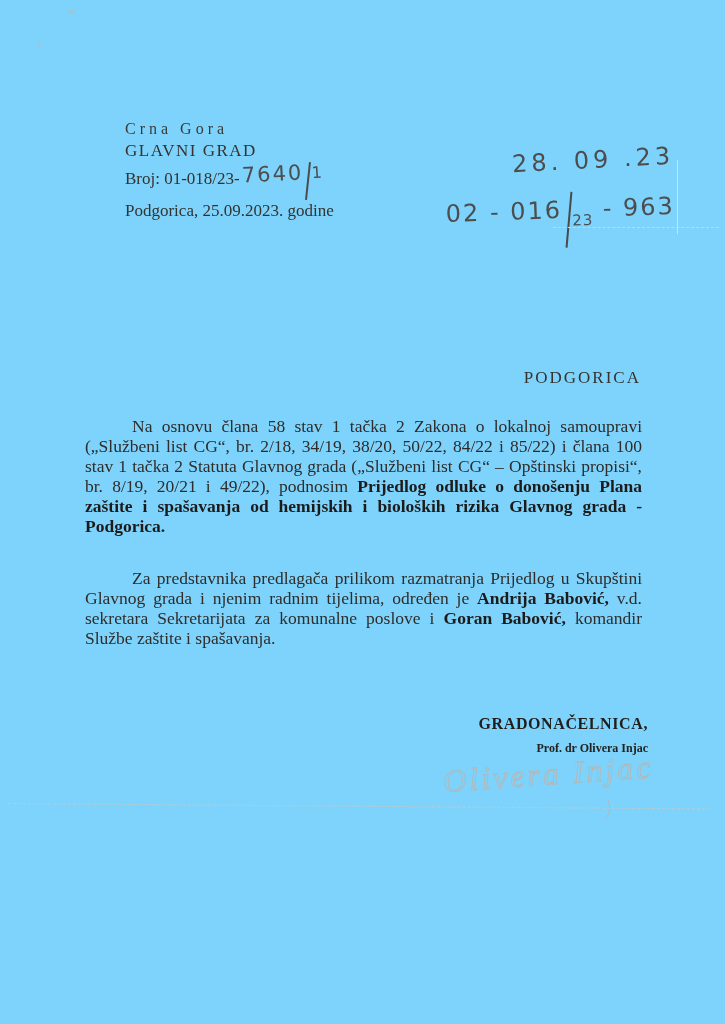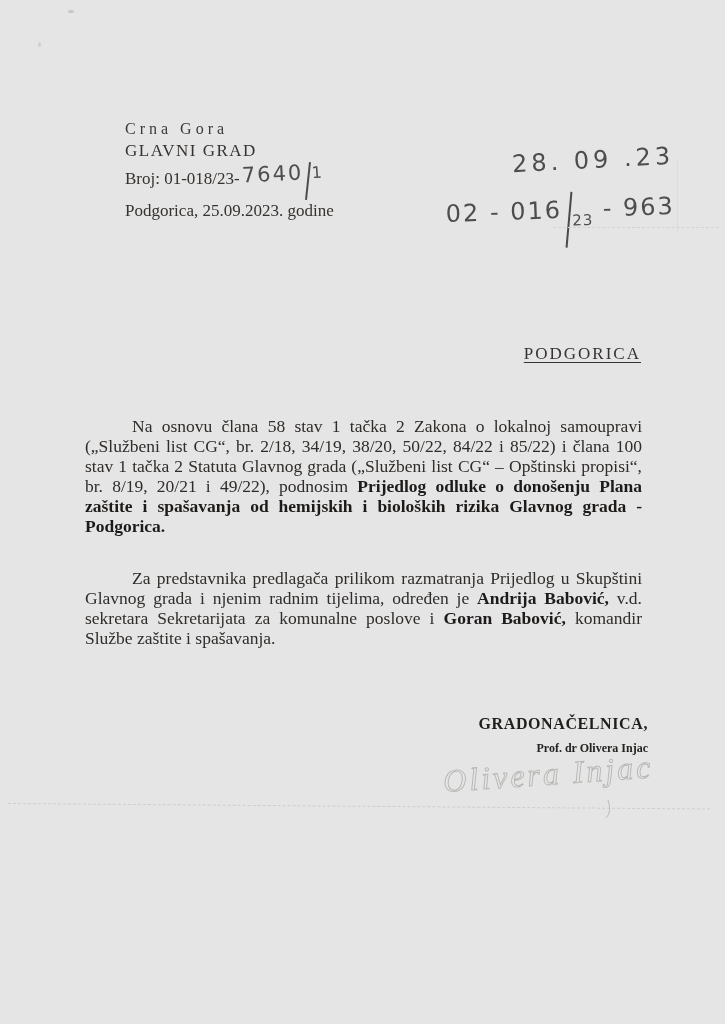--- a/index.html
+++ b/index.html
@@ -1,20 +1,20 @@
 <!DOCTYPE html>
 <html><head>
 <meta charset="utf-8">
 <style>
   html, body { margin: 0; padding: 0; background: #ffffff; }
   .page {
     position: relative;
     width: 725px;
     height: 1024px;
-    background: #e5e5e5;
+    background: #7dd3fc;
     font-family: "Liberation Serif", serif;
     color: #2e2b28;
     overflow: hidden;
   }
   
   .speck { position: absolute; background: #b9b9b9; border-radius: 50%; }
   .speck1 { left: 68px; top: 10px; width: 6px; height: 3px; opacity: .7; }
   .speck2 { left: 38px; top: 42px; width: 3px; height: 5px; opacity: .5; }
 
   
@@ -56,23 +56,23 @@
   .stamp-vline { position: absolute; left: 677px; top: 160px; width: 1px; height: 74px; background: #dcdcda; }
   .stamp-hline { position: absolute; left: 553px; top: 227px; width: 166px; border-top: 1px dashed #d4d3d0; }
 
   
   .doc-title {
     position: absolute; left: 85px; top: 330px; width: 560px;
     text-align: center; font-size: 18px; font-weight: bold;
     letter-spacing: .8px; color: #242220;
   }
   .doc-city {
-    position: absolute; left: 85px; top: 344px; width: 556px;
+    position: absolute; left: 85px; top: 368px; width: 556px;
     text-align: right; font-size: 17px; letter-spacing: 2px; color: #35322f;
-    text-decoration: underline; text-underline-offset: 3px;
+    text-underline-offset: 3px;
   }
 
   
   .para {
     position: absolute; left: 85px; width: 557px;
     font-size: 17.5px; line-height: 20px; text-align: justify;
     text-indent: 47px; color: #2f2c29;
   }
   .para b { color: #1d1b19; }
   .para-1 { top: 416px; }

